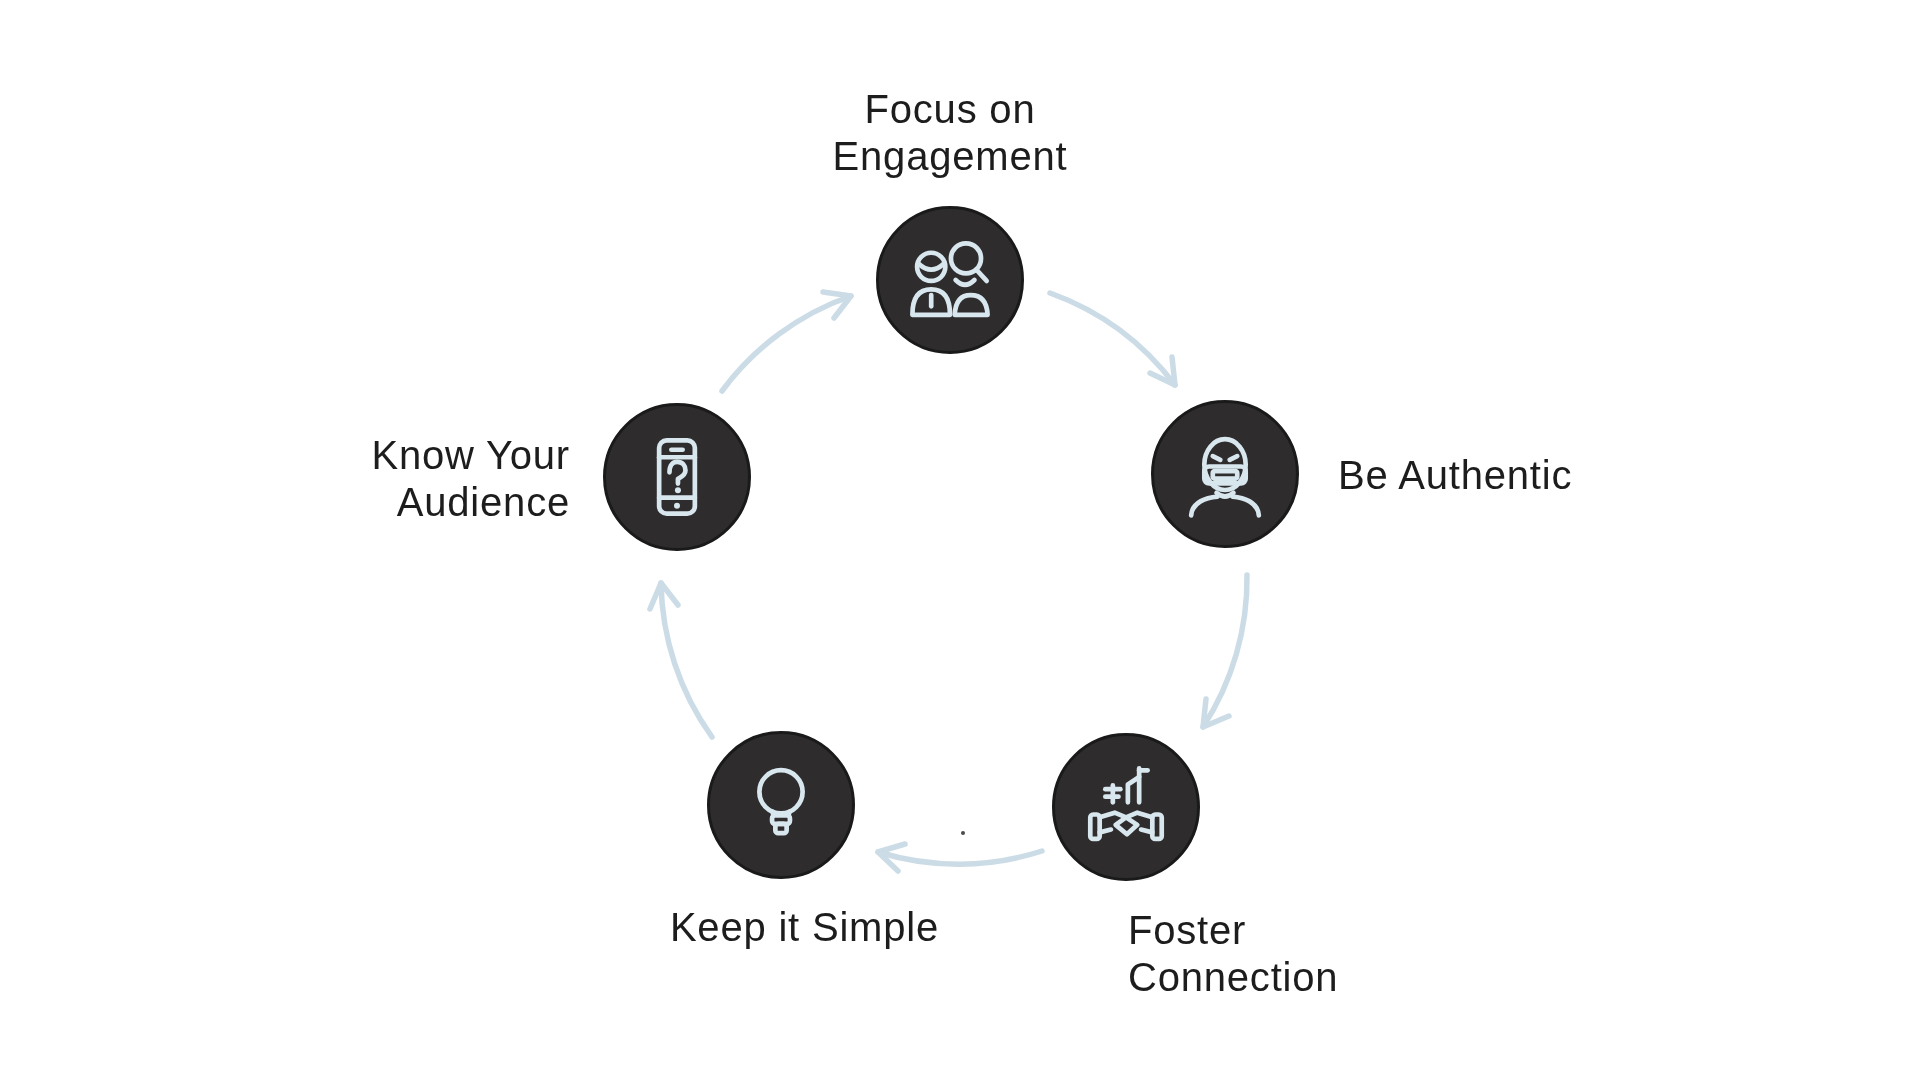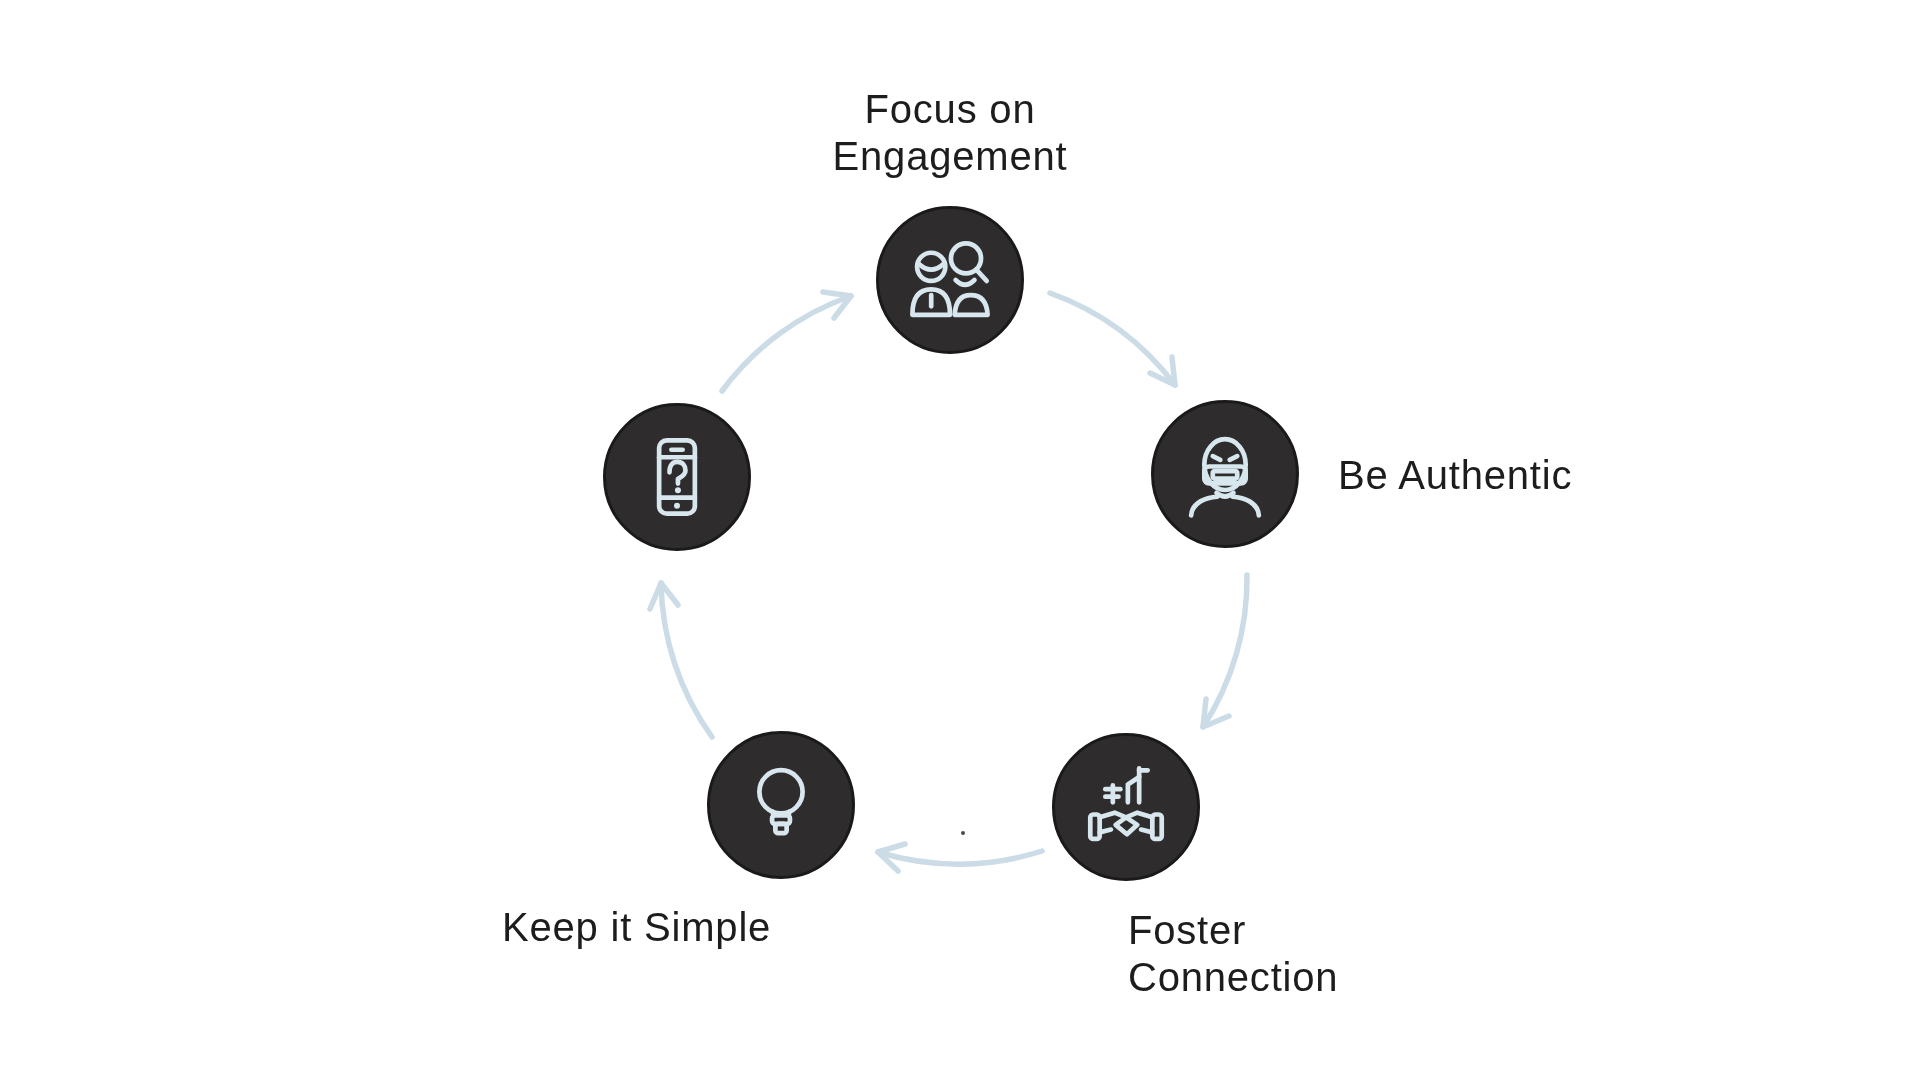--- a/index.html
+++ b/index.html
@@ -48,21 +48,21 @@
   .label {
     position: absolute;
     color: var(--label-text, #1d1d1e);
     font-size: 40px;
     line-height: 47px;
     letter-spacing: 0.8px;
   }
   .label-top    { left: 800px; top: 86px;  width: 300px; text-align: center; }
   .label-right  { left: 1338px; top: 452px; width: 420px; white-space: nowrap; text-align: left; }
   .label-bright { left: 1128px; top: 907px; width: 250px; text-align: left; }
-  .label-bleft  { left: 502px; top: 904px; width: 420px; white-space: nowrap; text-align: left; }
+  .label-bleft  { left: 519px; top: 904px; width: 420px; white-space: nowrap; text-align: right; }
   .label-left   { left: 260px; top: 432px; width: 310px; text-align: right; }
   .node-top    { left: 876px;  top: 206px; }
   .node-right  { left: 1151px; top: 400px; }
   .node-bright { left: 1052px; top: 733px; }
   .node-bleft  { left: 707px;  top: 731px; }
   .node-left   { left: 603px;  top: 403px; }
   .stray-dot {
     position: absolute; left: 961px; top: 831px;
     width: 4px; height: 4px; border-radius: 50%;
     background: #4a4a4a;
@@ -159,16 +159,17 @@
       <path class="st" d="M 42 45 C 42 37, 46 34, 50 34 C 56 34, 59 38, 59 43 C 59 48, 54 50, 51 52 L 51 57"></path>
       <circle class="fl" cx="51" cy="64" r="3.2"></circle>
       <circle class="fl" cx="50" cy="80.5" r="3.2"></circle>
     </svg>
   </div>
 
   <div class="label label-top">Focus on Engagement</div>
   <div class="label label-bright">Foster Connection</div>
   <div class="label label-right">Be Authentic</div>
   <div class="label label-bleft">Keep it Simple</div>
+  <div class="label label-left">Know Your Audience</div>
 
   <div class="stray-dot"></div>
 
 </div>
 
 </body></html>

